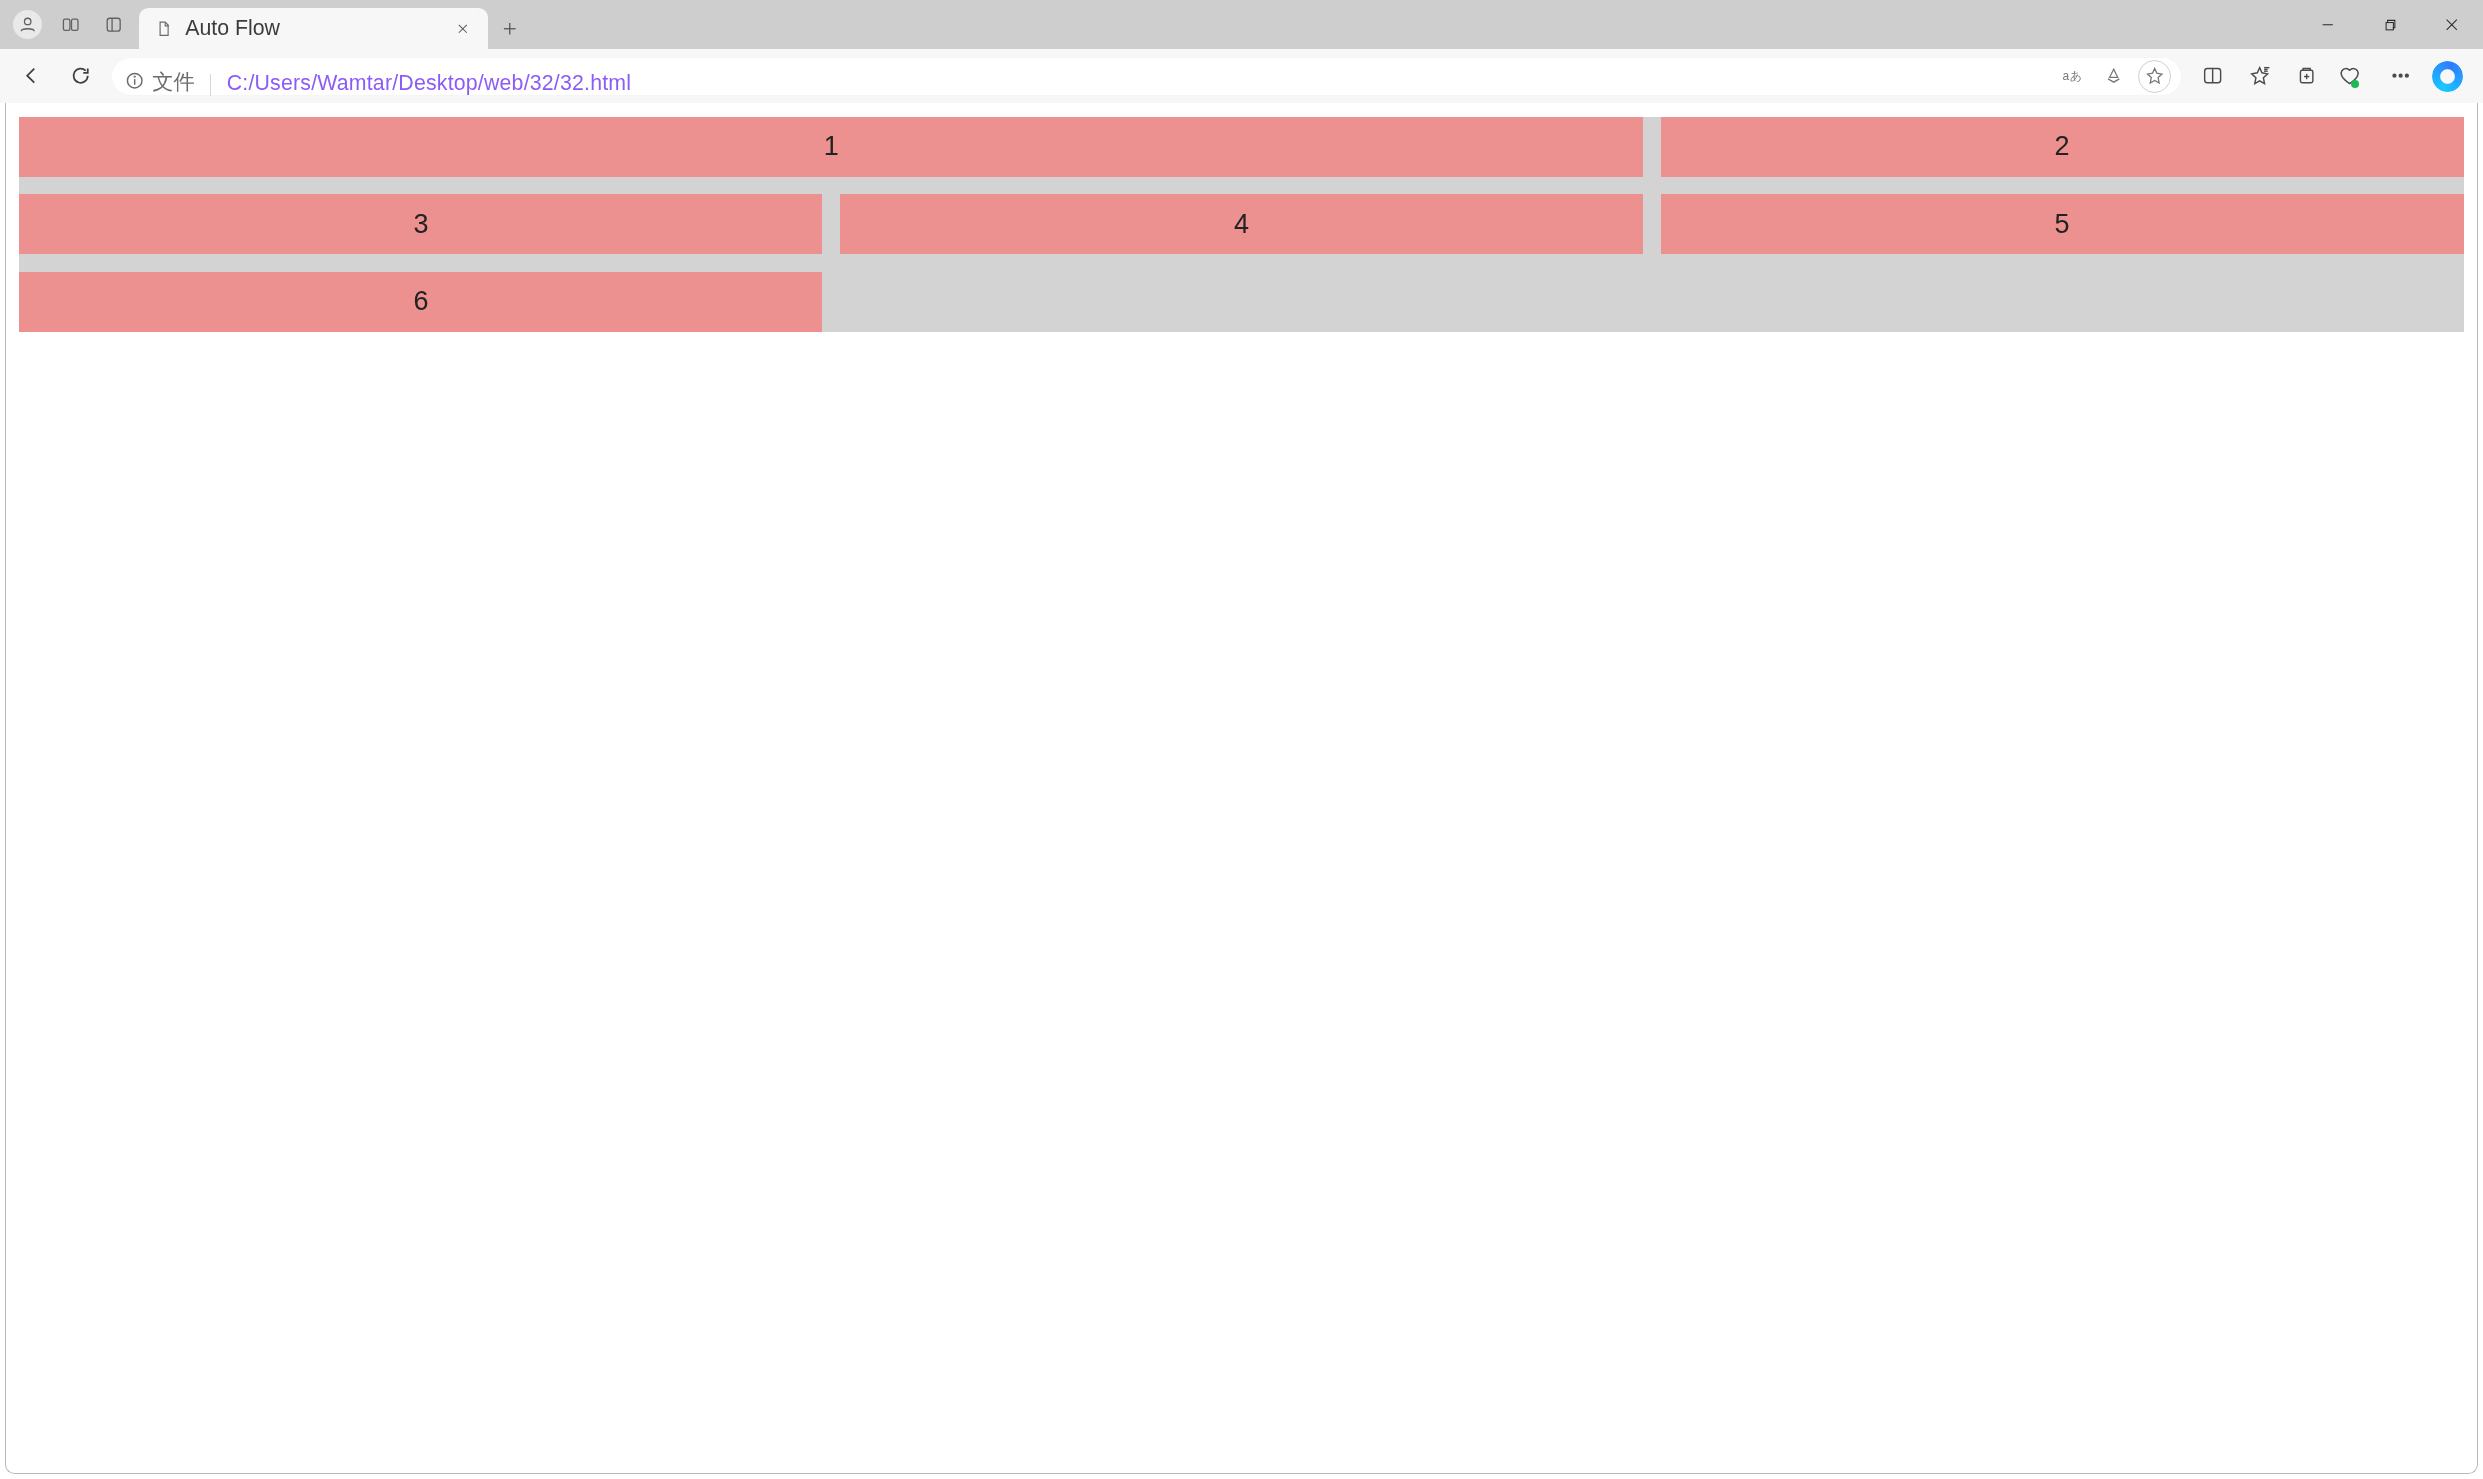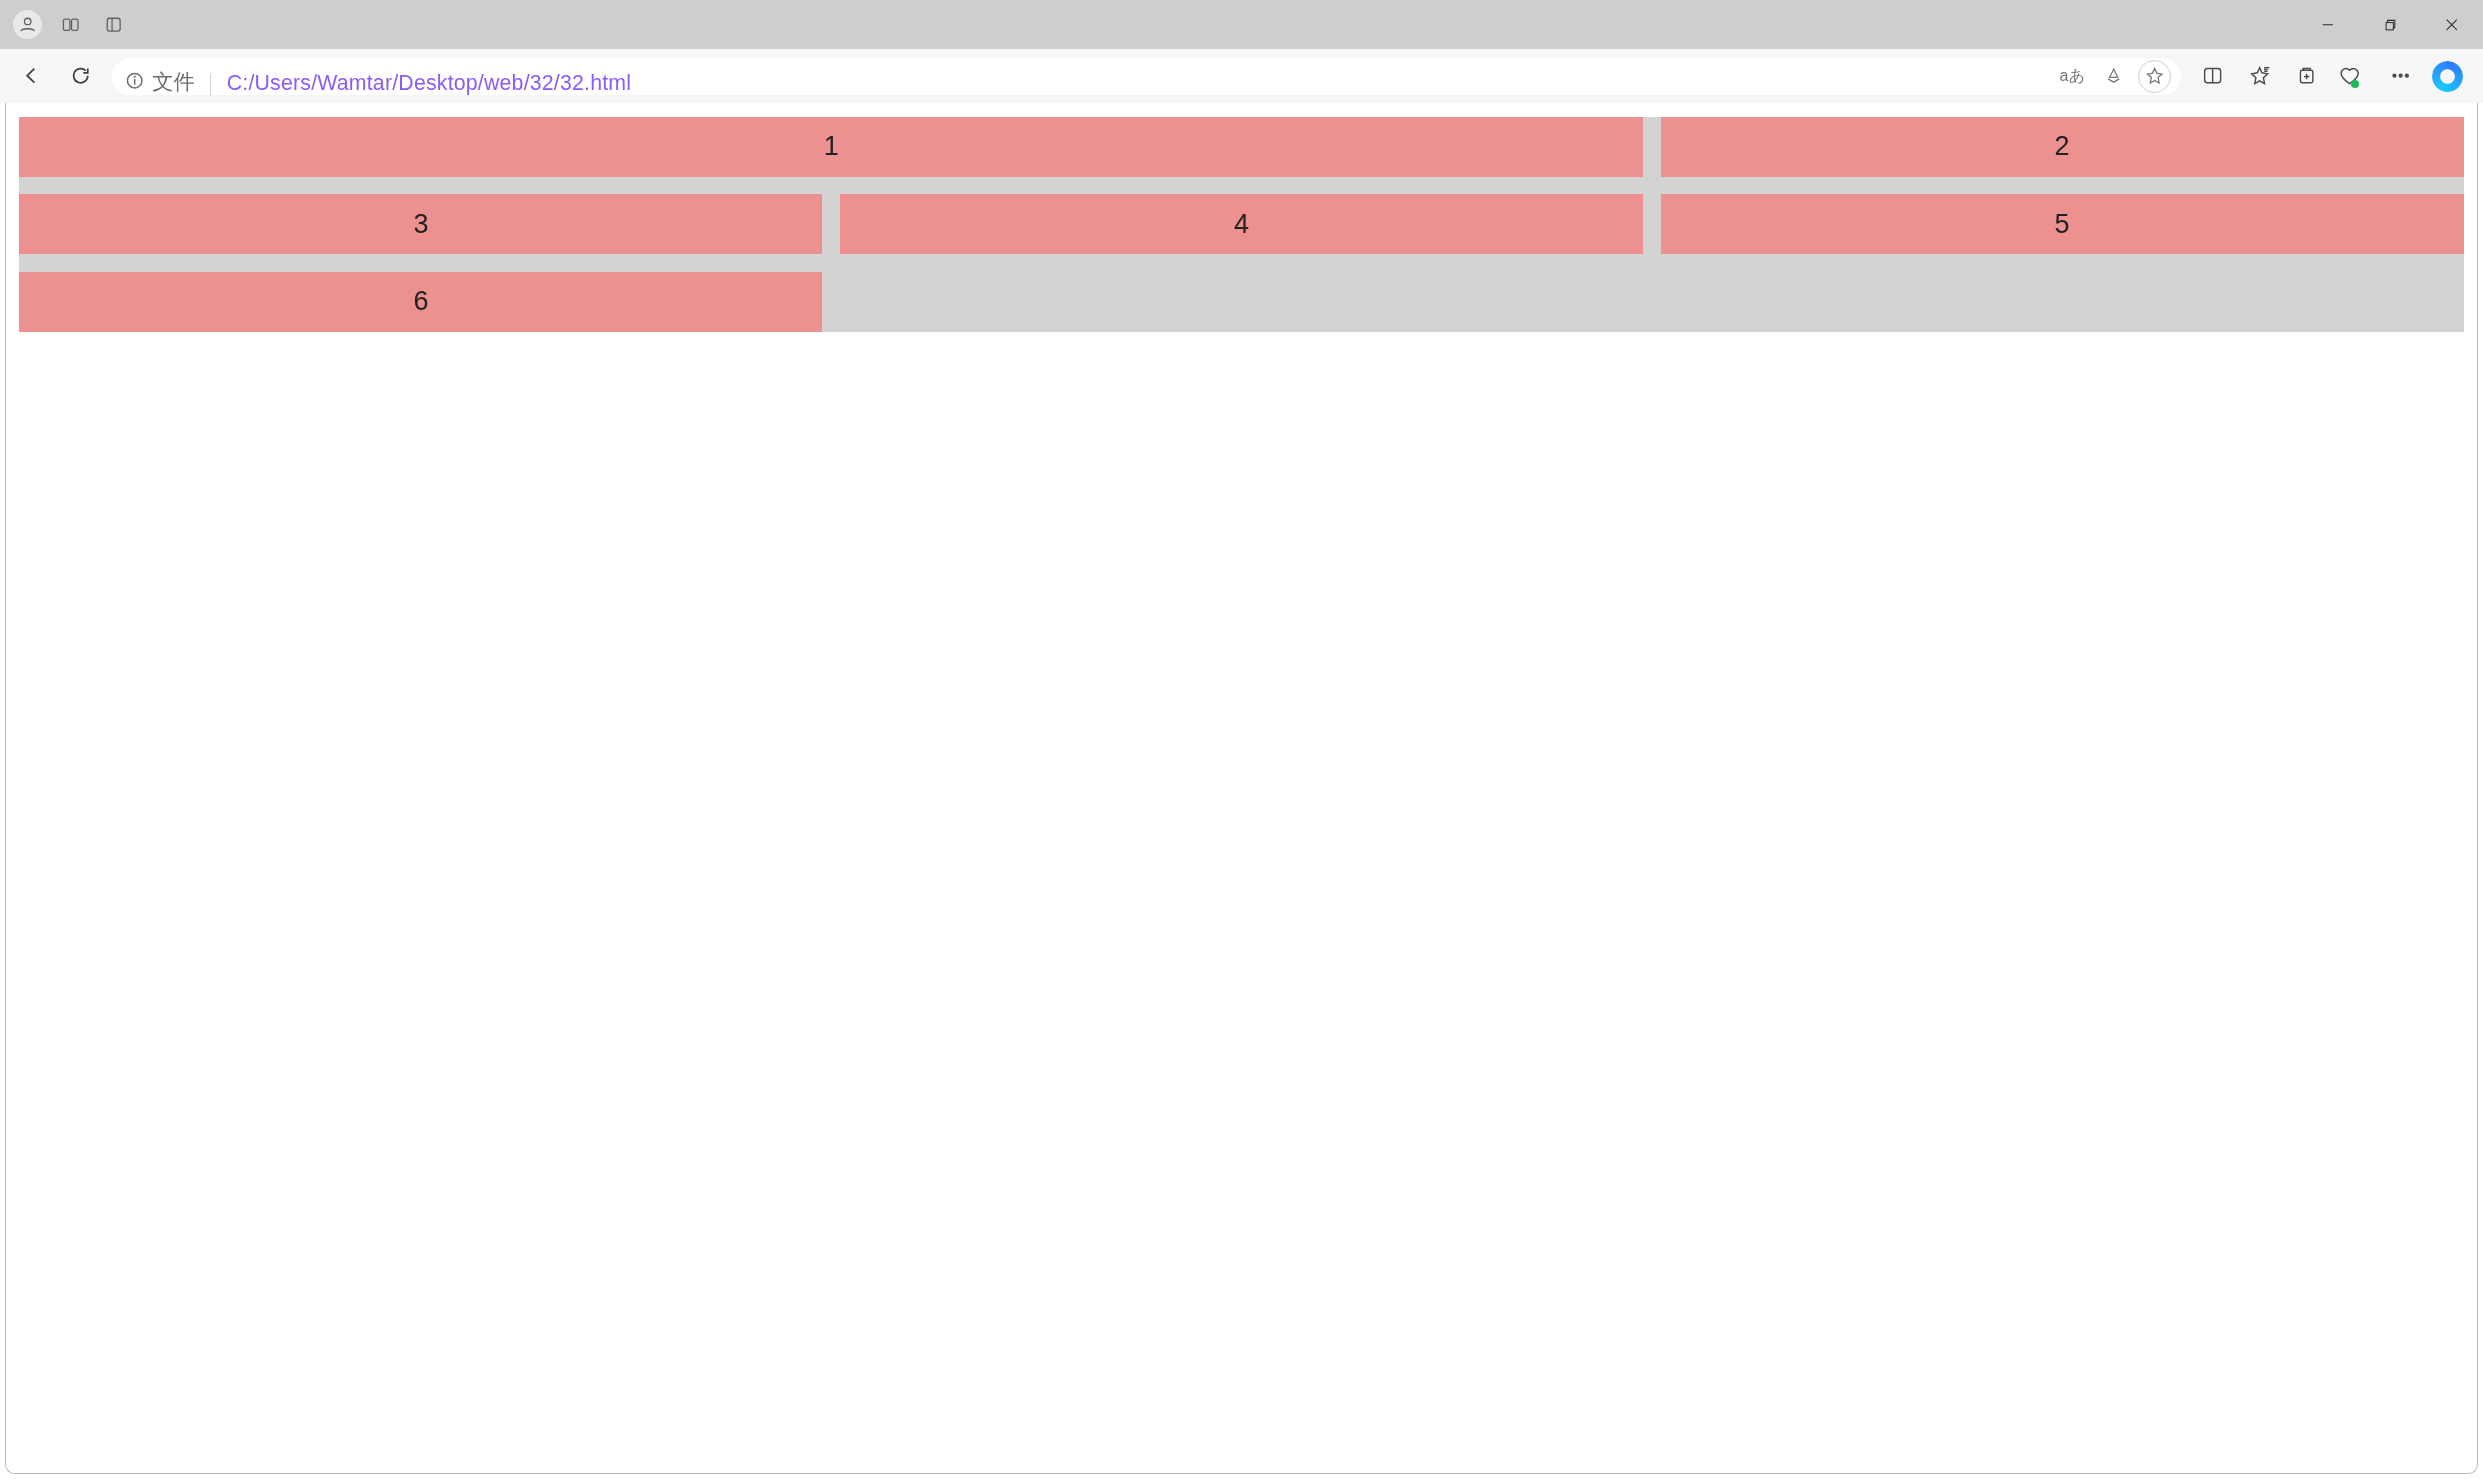--- a/index.html
+++ b/index.html
@@ -112,21 +112,21 @@
     color:#3c3c3c;
     box-shadow: 0 0 0 1px rgba(0,0,0,0.04) inset;
   }
   .omnibox .site-info { display:flex; align-items:center; gap:7.8px; color:#6c6c6c; font-size:21.3px; }
   .omnibox .site-info svg { width:19.4px; height:19.4px; stroke:#6c6c6c; stroke-width:1.8; fill:none;}
   .omnibox .sep { width:1px; height:21.3px; background:#d6d6d6; margin: 0 5.8px; }
   .omnibox .url { font-size:21.3px; color:#8b5cf6; letter-spacing:0.2px; }
   .omnibox .right-icons { margin-left:auto; display:flex; align-items:center; gap:1.9px; }
   .omni-icon { width:39px; height:39px; display:flex; align-items:center; justify-content:center; color:#777; }
   .omni-icon svg { width:19.4px; height:19.4px; stroke:#777; stroke-width:1.6; fill:none;}
-  .omni-icon.text { font-size:16px; color:#777; letter-spacing:0.5px; }
+  .omni-icon.text { font-size:12px; color:#777; letter-spacing:0.5px; }
   .fav-outline { border:1px solid var(--fav-border); border-radius:50%; width:33px; height:33px;}
 
   .toolbar-right { display:flex; align-items:center; gap:0; padding-right:3.9px; }
   .tool-btn { width:47px; height:47px; display:flex; align-items:center; justify-content:center; }
   .tool-btn svg { width:21.3px; height:21.3px; stroke:#4b4b4b; stroke-width:1.6; fill:none;}
   .green-dot { width:7.8px; height:7.8px; border-radius:50%; background:#1db954; position:relative; top:7.8px; left:-9.7px; }
 
   .copilot {
     width:31px; height:31px; border-radius:50%;
     background: conic-gradient(from 200deg, #18c8ff, #2f7bff, #18c8ff);
@@ -185,20 +185,44 @@
         </svg>
     </div>
     <div class="tb-btn">
       <svg viewBox="0 0 24 24">
           <rect x="4" y="4" width="16" height="16" rx="3"></rect>
           <line x1="10" y1="4" x2="10" y2="20"></line>
         </svg>
     </div>
   </div>
 
+  <div class="tabs">
+    <div class="tab">
+      <span class="favicon">
+        <svg viewBox="0 0 24 24">
+            <path d="M7 3h7l4 4v14H7z"></path>
+            <path d="M14 3v5h5"></path>
+          </svg>
+      </span>
+      <span class="tab-title">Auto Flow</span>
+      <span class="tab-spacer"></span>
+      <span class="tab-close">
+        <svg viewBox="0 0 24 24">
+            <line x1="5" y1="5" x2="19" y2="19"></line>
+            <line x1="19" y1="5" x2="5" y2="19"></line>
+          </svg>
+      </span>
+    </div>
+    <div class="new-tab-btn">
+      <svg viewBox="0 0 24 24">
+          <line x1="12" y1="4" x2="12" y2="20"></line>
+          <line x1="4" y1="12" x2="20" y2="12"></line>
+        </svg>
+    </div>
+  </div>
 
   <div class="window-controls">
     <div class="win-btn">
       <svg viewBox="0 0 24 24">
           <line x1="5" y1="12" x2="19" y2="12"></line>
         </svg>
     </div>
     <div class="win-btn">
       <svg viewBox="0 0 24 24">
           <rect x="7" y="9" width="10" height="10"></rect>

